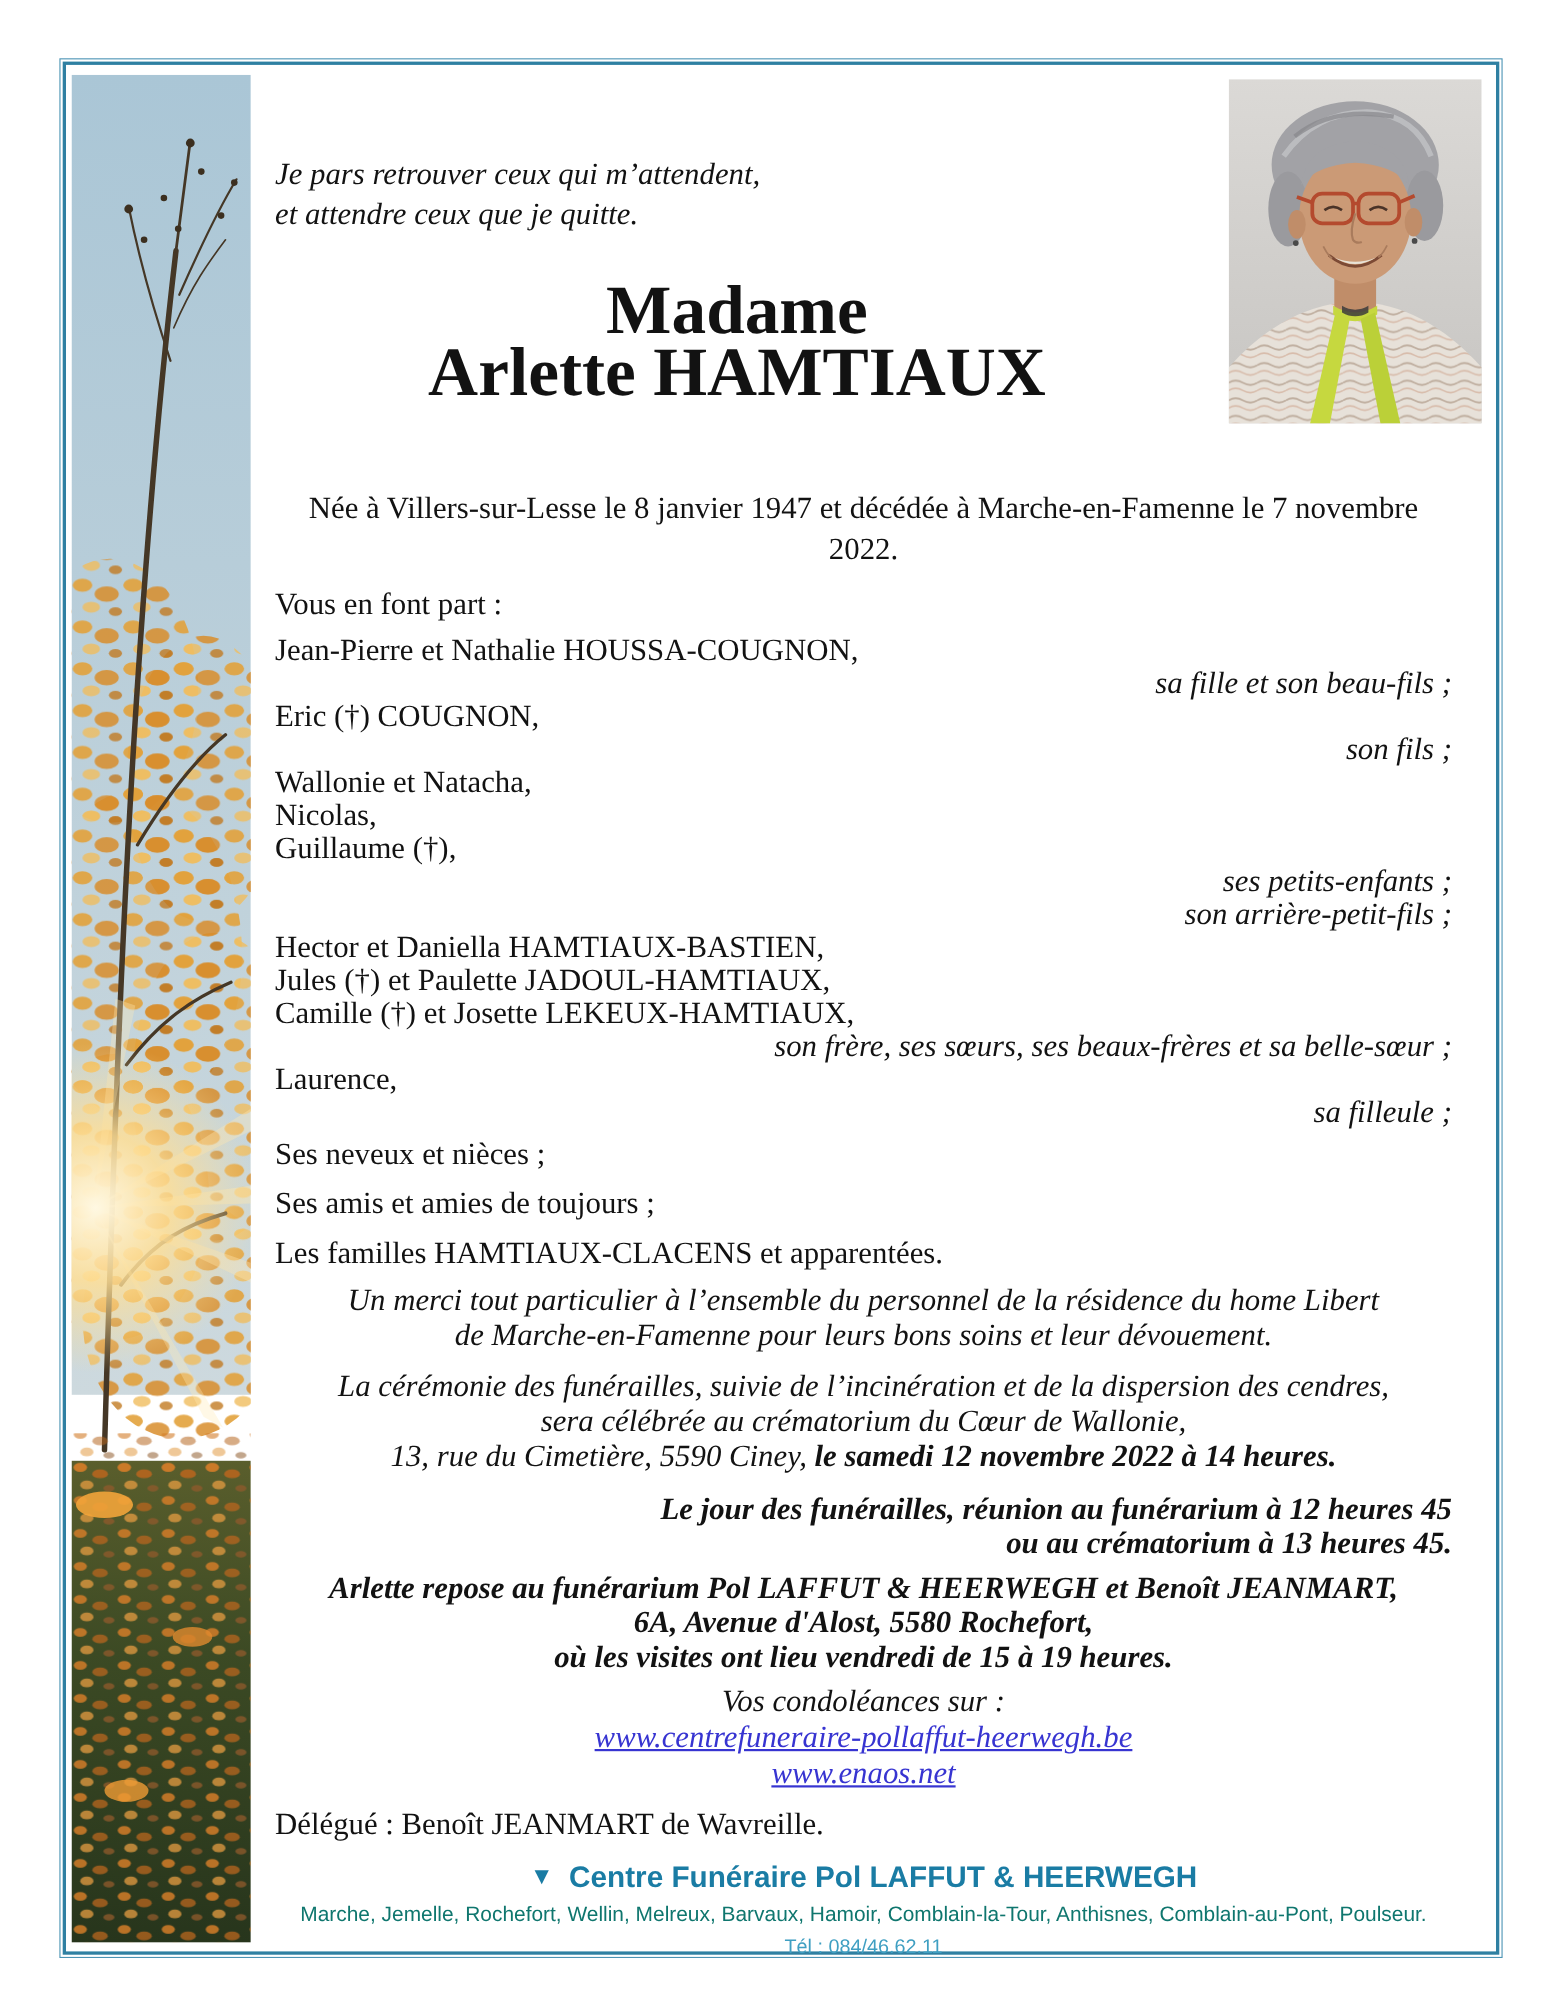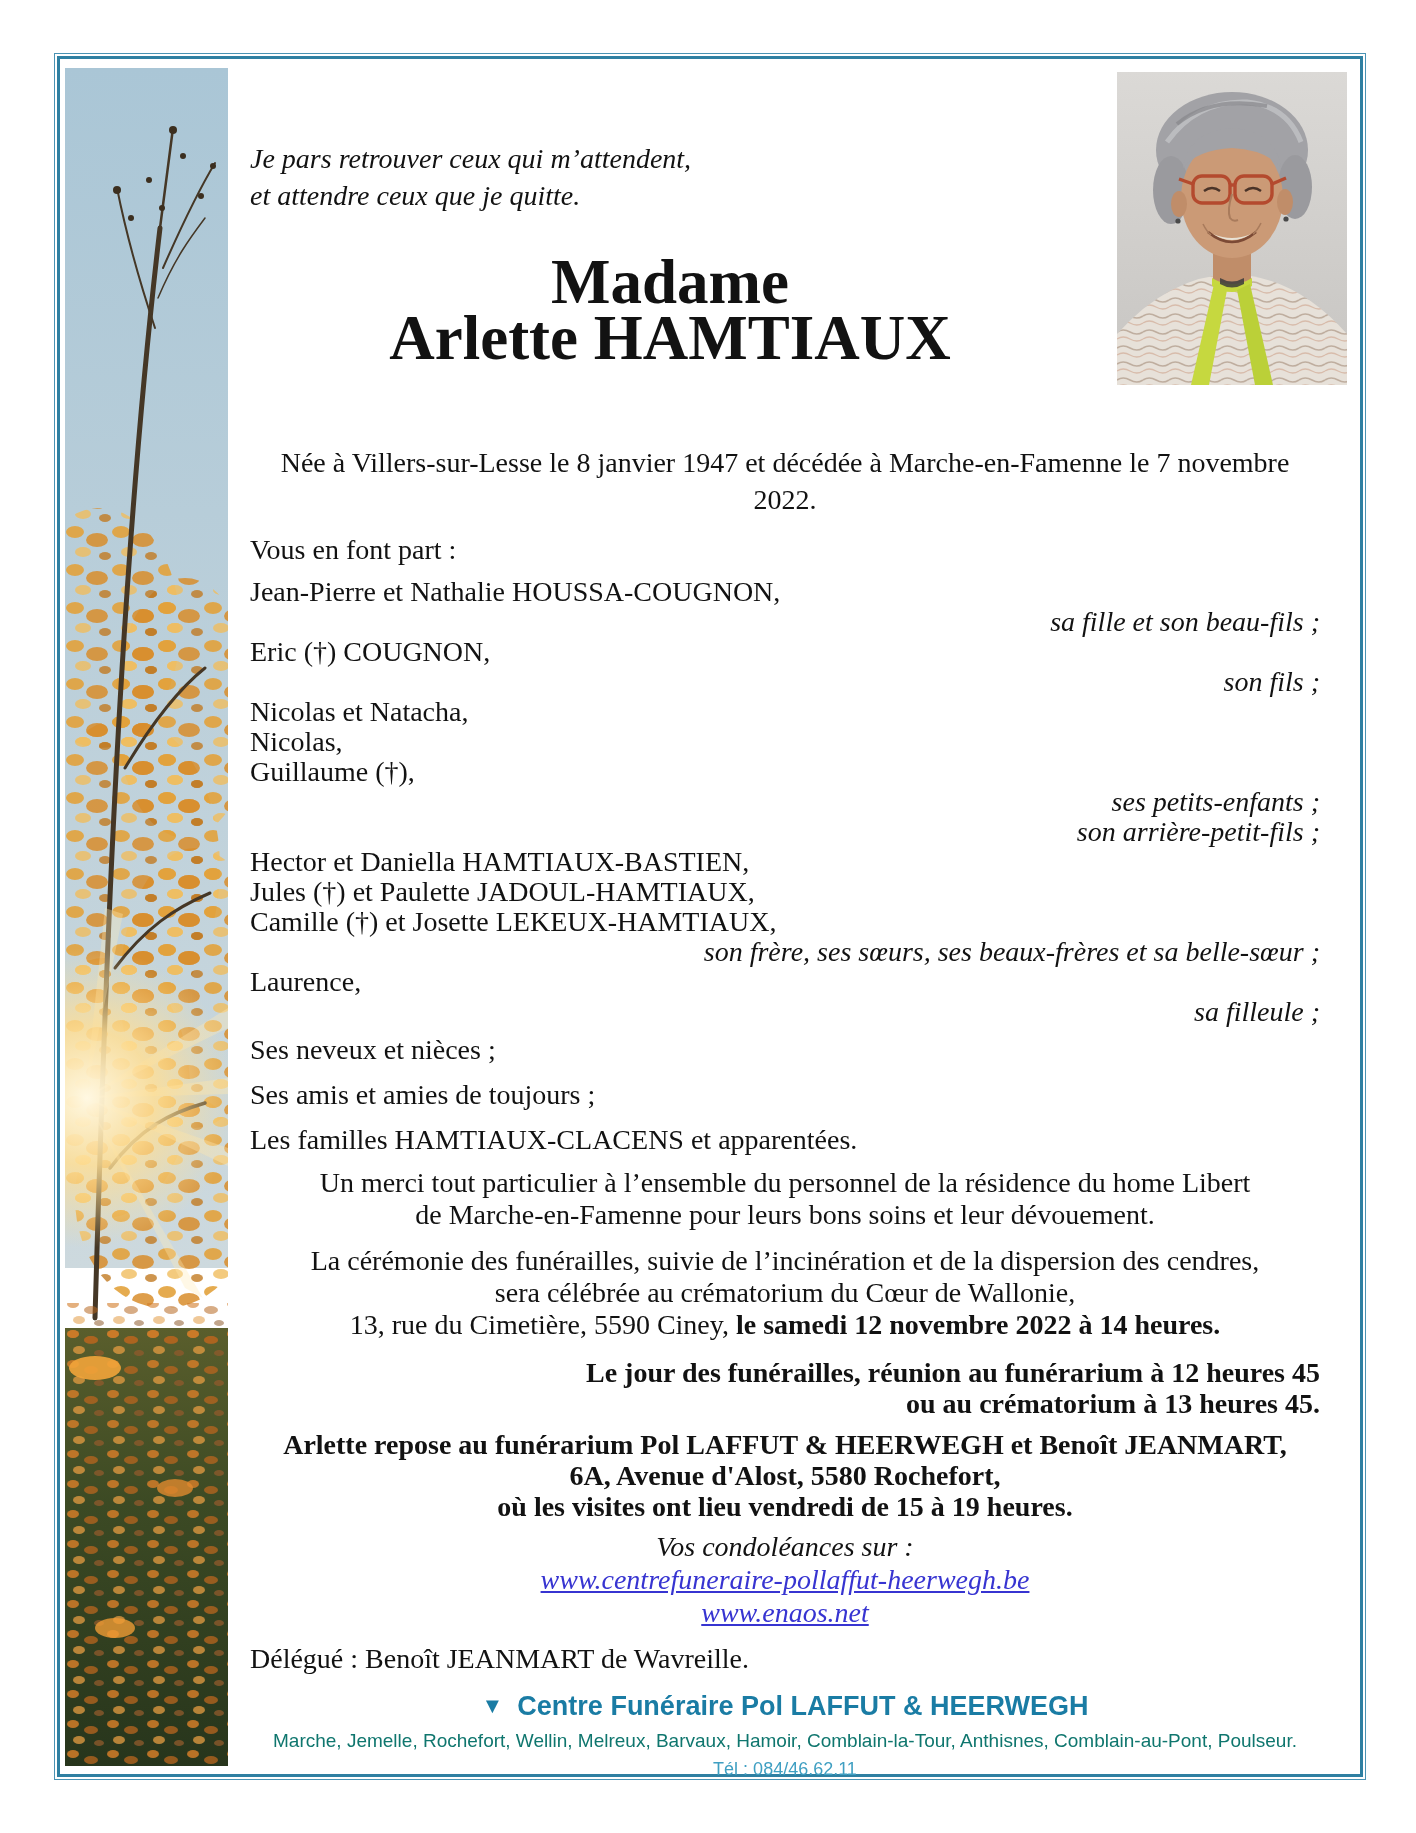--- a/index.html
+++ b/index.html
@@ -17,21 +17,21 @@
   .epitaph{width:840px;margin-top:72px;text-align:left;font-style:italic;line-height:37px;}
   .title-block{width:840px;margin-top:40px;text-align:center;font-weight:bold;
         font-size:63px;line-height:56px;}
   .life{margin-top:78px;text-align:center;line-height:37px;}
   .intro{margin-top:16px;line-height:31px;}
   .plist{margin-top:12px;line-height:30px;}
   .name-line{text-align:left;}
   .relation-line{text-align:right;font-style:italic;}
   .extra-a{margin-top:8px;line-height:30px;}
   .extra-b{margin-top:15px;line-height:30px;}
-  .center-block{text-align:center;}
+  .center-block{text-align:center;font-style:italic;}
   .thanks{margin-top:12px;line-height:32px;}
   .ceremony{margin-top:14px;line-height:32px;}
   .bold{font-weight:bold;}
   .reunion{margin-top:16px;line-height:31px;font-weight:bold;text-align:right;}
   .repose{margin-top:10px;line-height:31px;font-weight:bold;}
   .condolences{margin-top:8px;line-height:33px;font-style:italic;}
   .link{color:#3734d1;text-decoration:underline;cursor:pointer;}
   .delegate{margin-top:14px;line-height:31px;}
   .brand-line{margin-top:14px;line-height:36px;text-align:center;
         font-family:"Liberation Sans","DejaVu Sans",sans-serif;
@@ -205,21 +205,21 @@
 
     <div class="intro">Vous en font part :</div>
 
     <div class="plist">
       <div class="name-line">Jean-Pierre et Nathalie HOUSSA-COUGNON,</div>
       <div class="relation-line">sa fille et son beau-fils ;</div>
 
       <div class="name-line">Eric (†) COUGNON,</div>
       <div class="relation-line">son fils ;</div>
 
-      <div class="name-line">Nicolas et Natacha,</div>
+      <div class="name-line">Wallonie et Natacha,</div>
       <div class="name-line">Nicolas,</div>
       <div class="name-line">Guillaume (†),</div>
       <div class="relation-line">ses petits-enfants ;</div>
 
       <div class="relation-line">son arrière-petit-fils ;</div>
 
       <div class="name-line">Hector et Daniella HAMTIAUX-BASTIEN,</div>
       <div class="name-line">Jules (†) et Paulette JADOUL-HAMTIAUX,</div>
       <div class="name-line">Camille (†) et Josette LEKEUX-HAMTIAUX,</div>
       <div class="relation-line">son frère, ses sœurs, ses beaux-frères et sa belle-sœur ;</div>

